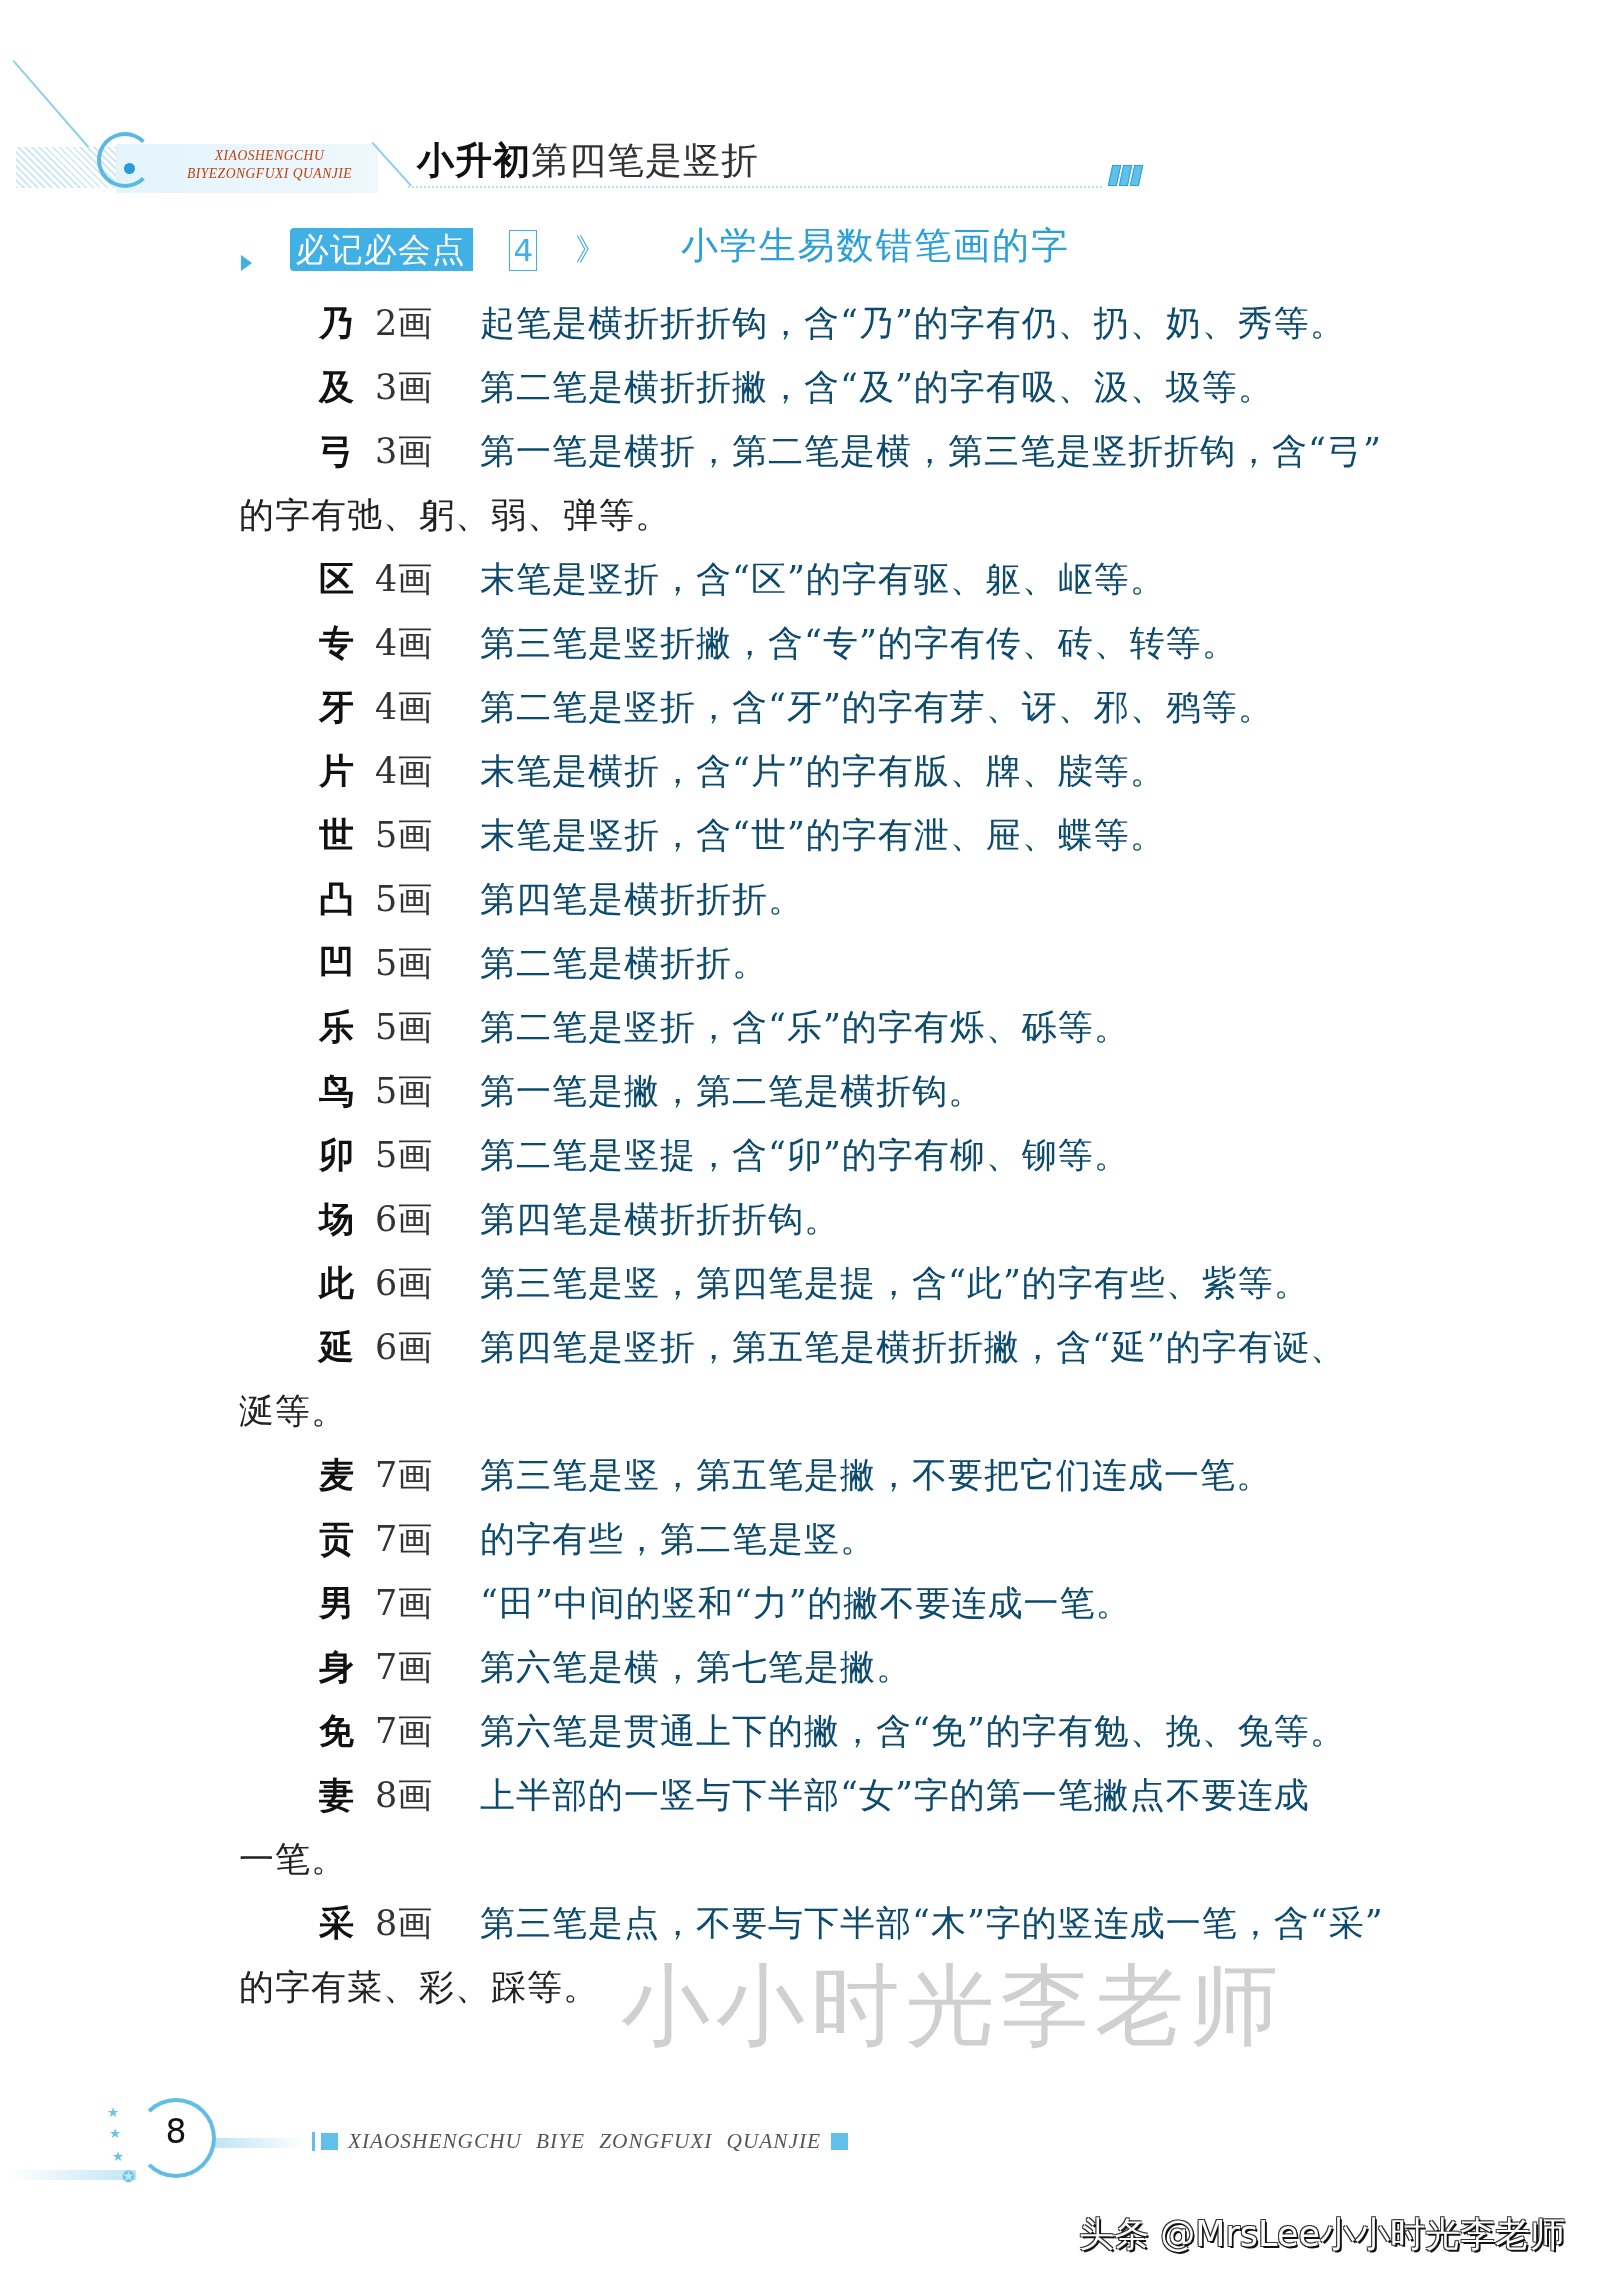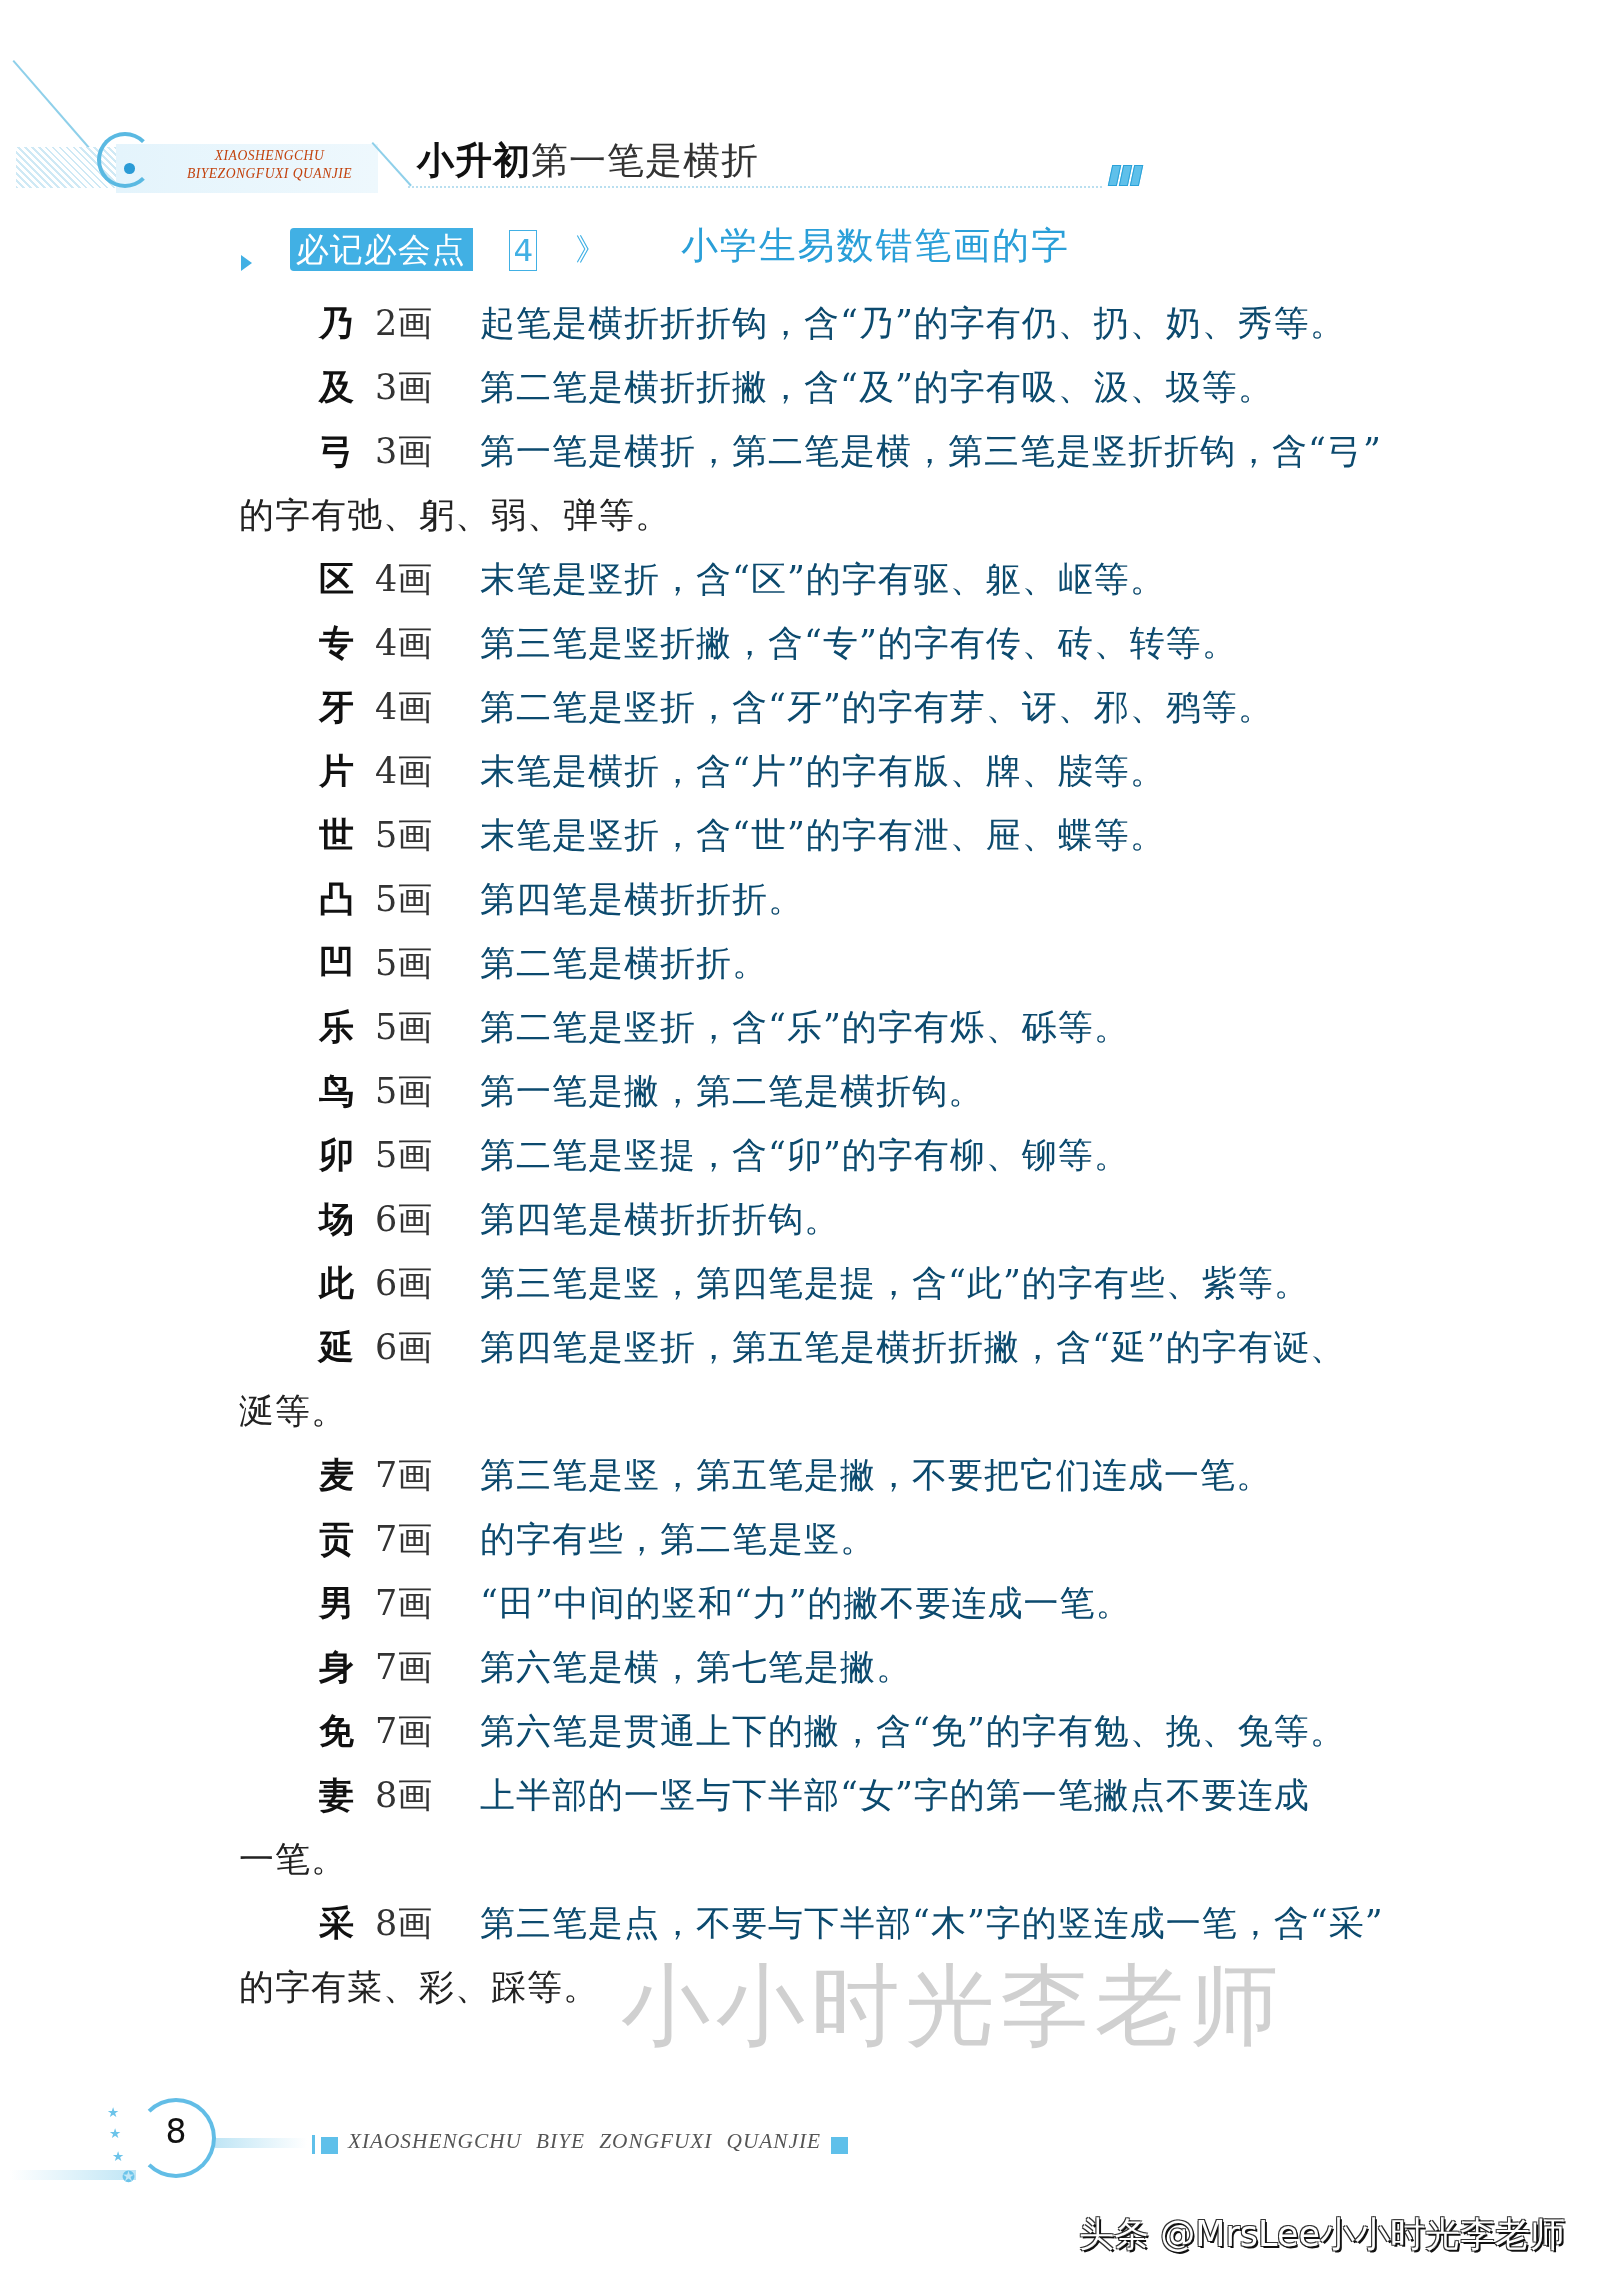--- a/index.html
+++ b/index.html
@@ -44,21 +44,21 @@
 
   
   .wm { position: absolute; left: 621px; top: 1946px; font-family: "DejaVu Sans", sans-serif; font-size: 89px; color: rgba(150,150,150,0.45); letter-spacing: 5.8px; }
 
   
   .ftr-ring { position: absolute; left: 136px; top: 2098px; width: 80px; height: 80px; border-radius: 50%; border: 4.9px solid #62bde6; border-left-color: transparent; box-sizing: border-box; }
   .ftr-num { position: absolute; left: 146px; top: 2112px; width: 60px; text-align: center; font-family: "DejaVu Sans", sans-serif; font-size: 33px; color: #111; }
   .ftr-bar-l { position: absolute; left: 9.7px; top: 2170px; width: 126px; height: 9.7px; background: linear-gradient(90deg,#ffffff,#bfe5f5); }
   .ftr-bar-r { position: absolute; left: 215px; top: 2138px; width: 92px; height: 9.7px; background: linear-gradient(90deg,#bfe5f5,#ffffff); }
   .ftr-star { position: absolute; color: #6cc4ea; font-size: 13.6px; }
-  .ftr-tag { position: absolute; left: 312px; top: 2129px; display: flex; align-items: flex-end; gap: 9.7px; }
+  .ftr-tag { position: absolute; left: 312px; top: 2129px; display: flex; align-items: center; gap: 9.7px; }
   .ftr-tag .sq { width: 17.5px; height: 17.5px; background: #5fc0ea; }
   .ftr-tag .ln { width: 2.9px; height: 19.4px; background: #5fc0ea; margin-right: -3.9px; }
   .ftr-tag span.t { font-family: "Liberation Serif", serif; font-style: italic; font-size: 21.3px; color: #555; letter-spacing: 1px; word-spacing: 7.8px; }
 
   .credit { position: absolute; right: 39px; top: 2211px; font-family: "DejaVu Sans", sans-serif; font-size: 35px; color: #fff;
     text-shadow: 1.9px 1.9px 0 #111, -1px -1px 0 #333, 1px -1px 0 #333, -1px 1px 0 #333; }
 </style>
 </head>
 <body>
 
@@ -66,21 +66,21 @@
   <div class="hdr-diag"></div>
   <div class="hdr-hatch"></div>
   <div class="hdr-band"></div>
   <div class="hdr-ring"></div>
   <div class="hdr-dot"></div>
   <div class="hdr-en">
     <div>XIAOSHENGCHU</div>
     <div>BIYEZONGFUXI QUANJIE</div>
   </div>
   <div class="hdr-slash"></div>
-  <div class="hdr-title"><b>小升初</b><span>第一笔是横折</span></div>
+  <div class="hdr-title"><b>小升初</b><span>第四笔是竖折</span></div>
   <div class="hdr-dots"></div>
   <div class="hdr-book">
       <span></span>
       <span></span>
       <span></span>
     </div>
 </div>
 
 <div class="sec">
   <div class="sec-arrow"></div>

